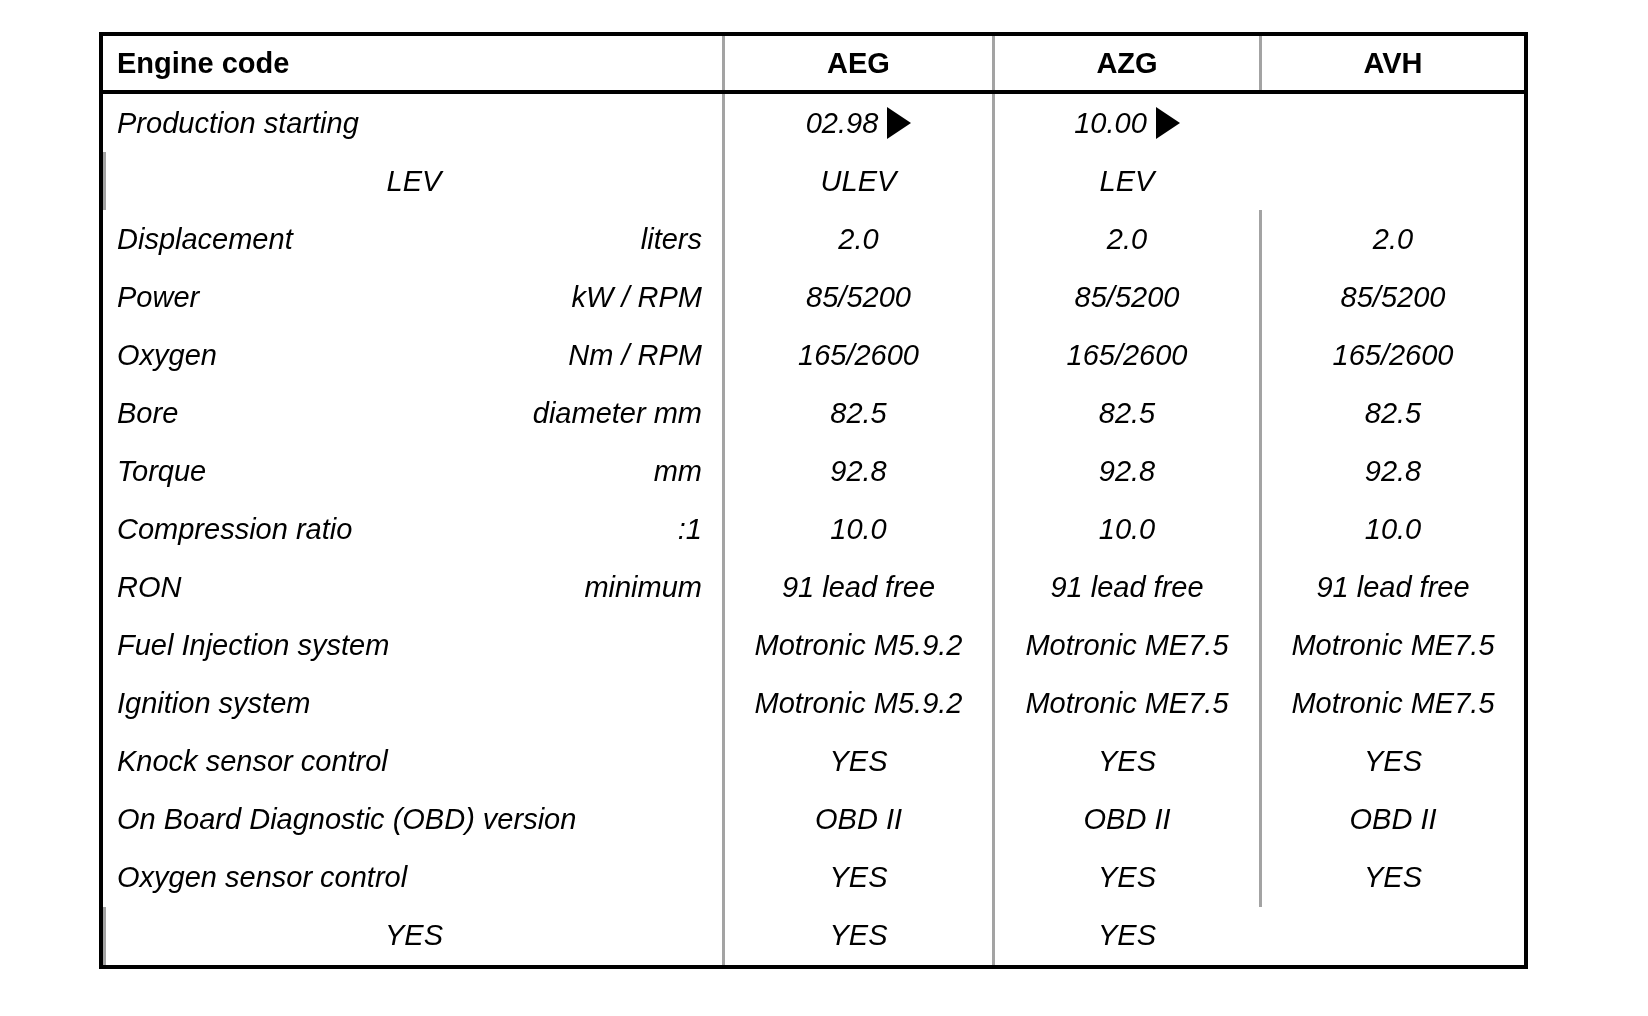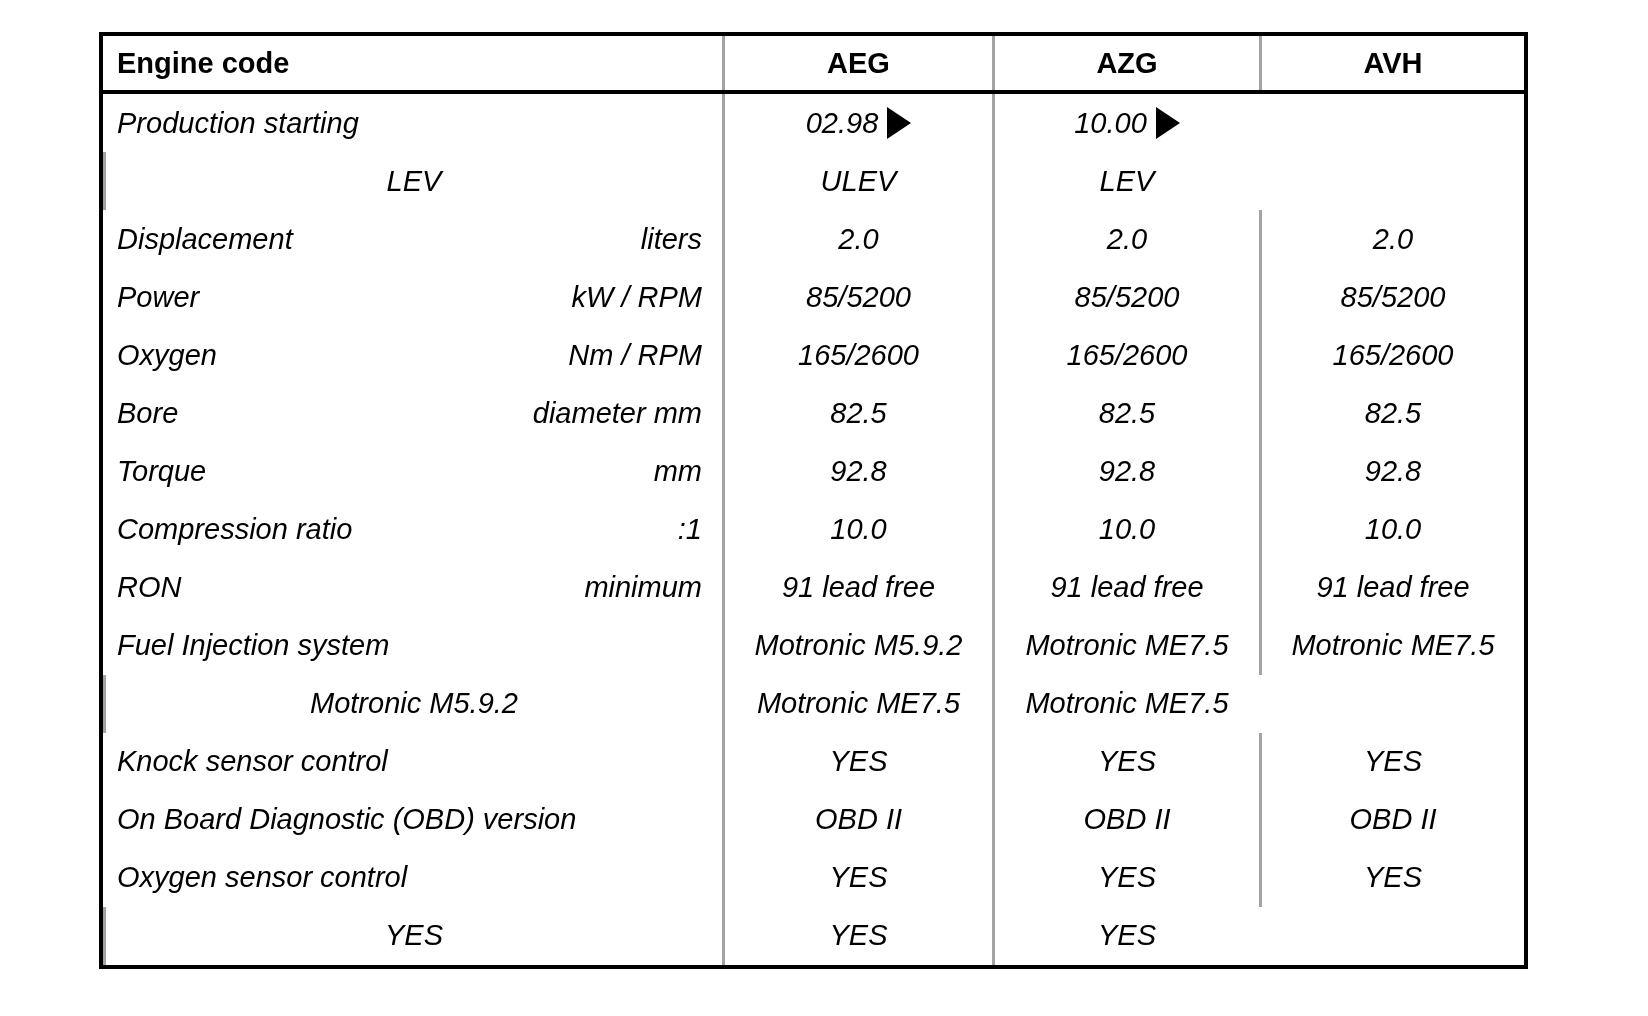--- a/index.html
+++ b/index.html
@@ -272,20 +272,24 @@
       <span class="val">Motronic ME7.5</span>
 
     </div>
     <div class="cell value-cell">
       <span class="val">Motronic ME7.5</span>
 
     </div>
   </div>
 
   <div class="row body-row">
+    <div class="cell label-cell">
+      <span class="row-label">Ignition system</span>
+      <span class="row-unit"></span>
+    </div>
     <div class="cell value-cell">
       <span class="val">Motronic M5.9.2</span>
 
     </div>
     <div class="cell value-cell">
       <span class="val">Motronic ME7.5</span>
 
     </div>
     <div class="cell value-cell">
       <span class="val">Motronic ME7.5</span>

